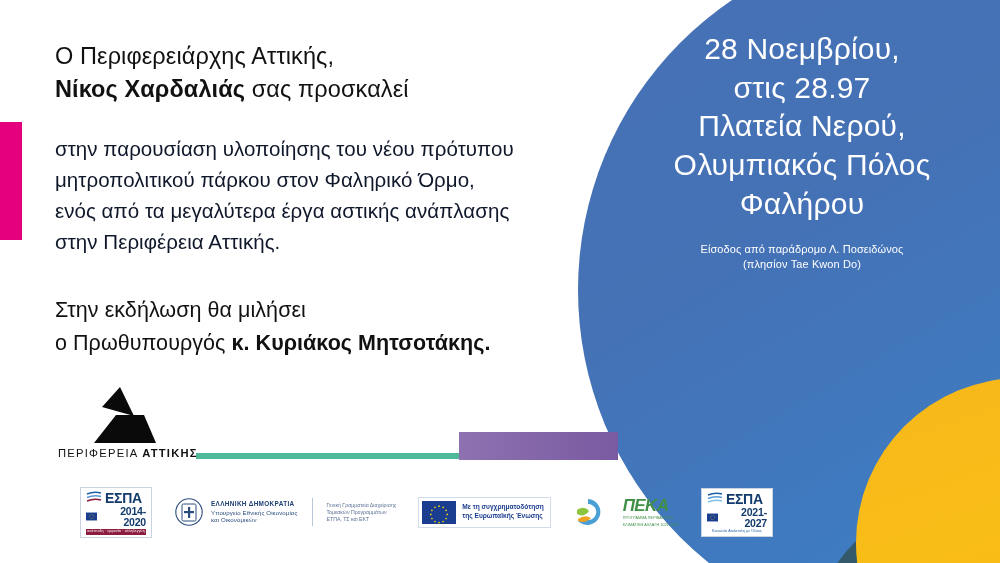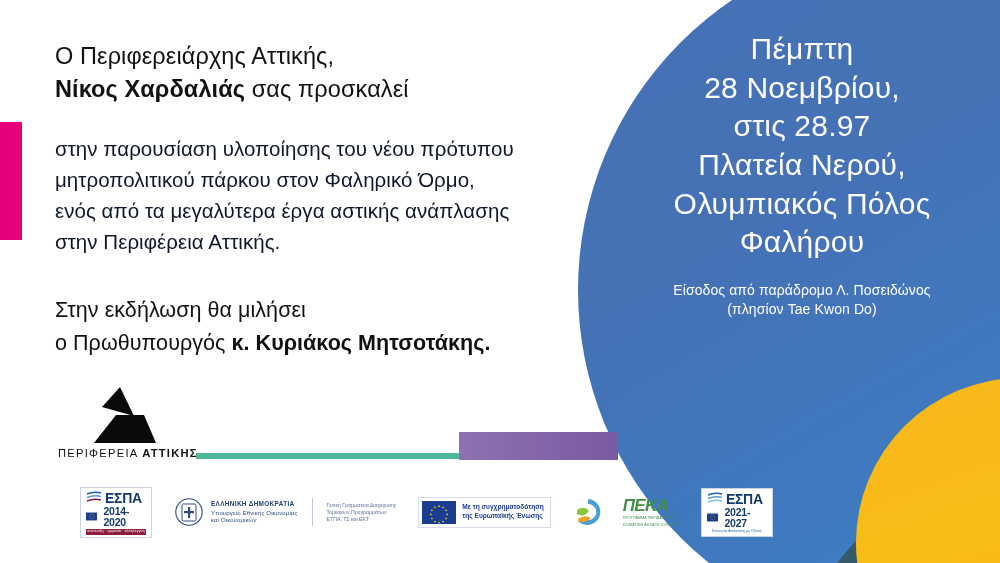--- a/index.html
+++ b/index.html
@@ -121,21 +121,21 @@
 
   #event-when-where {
     font-size: 30px;
     line-height: 1.29;
     font-weight: 400;
     letter-spacing: 0.2px;
   }
 
   #entrance-note {
     margin-top: 19px;
-    font-size: 14px;
+    font-size: 11px;
     line-height: 1.34;
     letter-spacing: 0.1px;
   }
 
   
   #attica-logo {
     position: absolute;
     left: 58px;
     top: 385px;
     width: 180px;
@@ -178,20 +178,21 @@
     font-size: 14px;
     color: #123a6b;
     letter-spacing: -0.3px;
     line-height: 1;
   }
   .espa-years {
     margin-top: 1px;
     display: flex;
     align-items: center;
     gap: 6px;
+    text-align: right;
   }
   .espa-years-txt {
     font-weight: 700;
     font-size: 10.5px;
     color: #123a6b;
     letter-spacing: -0.2px;
     line-height: 1;
   }
   .espa-tag {
     margin-top: 2px;
@@ -306,21 +307,20 @@
 
     <div class="speaker-par">
       <div>Στην εκδήλωση θα μιλήσει</div>
       <div><span>ο Πρωθυπουργός </span><b>κ. Κυριάκος Μητσοτάκης.</b></div>
     </div>
 
   </div>
 
   <div id="right-col">
     <div id="event-when-where">
-      <div>Πέμπτη</div>
       <div>28 Νοεμβρίου,</div>
       <div>στις 28.97</div>
       <div>Πλατεία Νερού,</div>
       <div>Ολυμπιακός Πόλος</div>
       <div>Φαλήρου</div>
     </div>
     <div id="entrance-note">
       <div>Είσοδος από παράδρομο Λ. Ποσειδώνος</div>
       <div>(πλησίον Tae Kwon Do)</div>
     </div>

